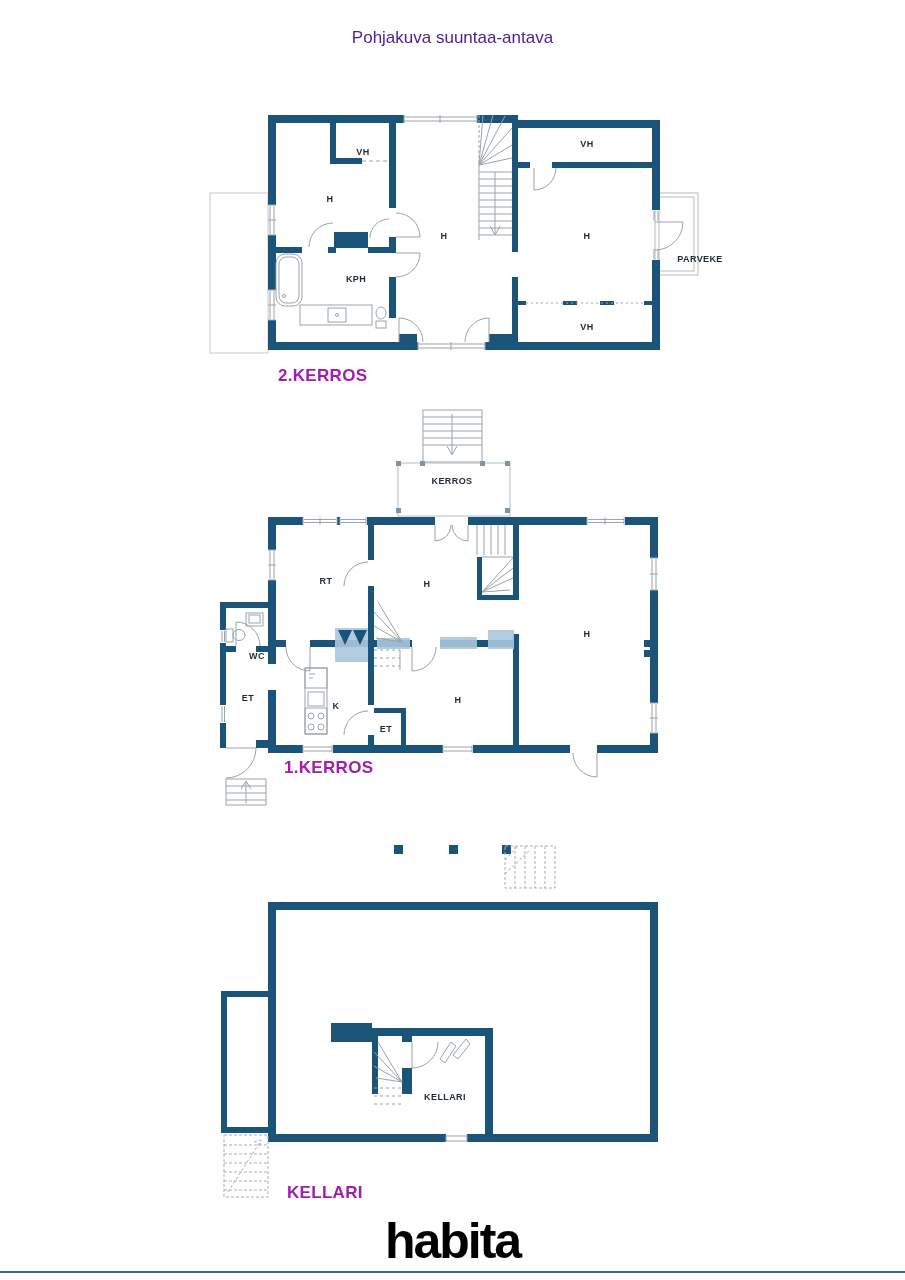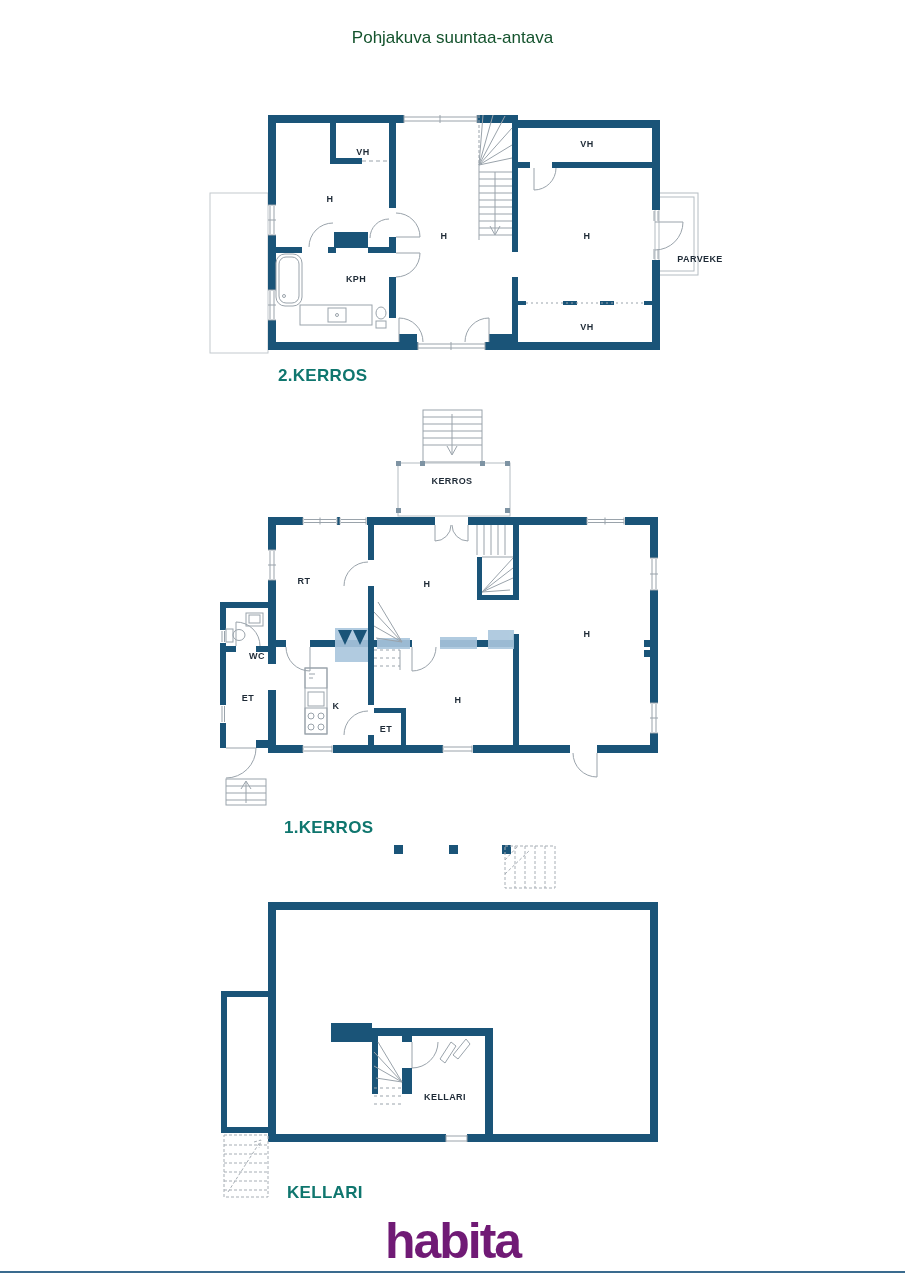--- a/index.html
+++ b/index.html
@@ -1,25 +1,25 @@
 <!DOCTYPE html>
 <html><head>
 <meta charset="utf-8">
 <style>
   html,body{margin:0;padding:0;background:#ffffff;}
   .page{position:relative;width:905px;height:1280px;background:#fff;overflow:hidden;
         font-family:"Liberation Sans",sans-serif;}
   .plan{position:absolute;}
   .room-lbl{position:absolute;transform:translate(-50%,-50%);font-weight:700;font-size:9px;
             color:#1e2a36;letter-spacing:.4px;white-space:nowrap;text-align:center;}
-  .floor-lbl{position:absolute;font-weight:700;font-size:17px;color:#0f766e;letter-spacing:.3px;}
+  .floor-lbl{position:absolute;font-weight:700;font-size:17px;color:#a21caf;letter-spacing:.3px;}
   .page-title{position:absolute;top:28px;left:0;right:0;text-align:center;font-size:17px;
-              color:#14532d;font-weight:400;}
+              color:#4c1d95;font-weight:400;}
   .logo{position:absolute;top:1212px;left:0;right:0;text-align:center;font-size:50px;
-        font-weight:700;color:#701a75;letter-spacing:-2px;}
+        font-weight:700;color:#000000;letter-spacing:-2px;}
   .baseline{position:absolute;top:1271px;left:0;width:905px;height:2px;background:#3a6b8e;}
 </style>
 </head>
 <body>
 
 <div class="page">
 
   <div class="page-title">Pohjakuva suuntaa-antava</div>
 
   <svg class="plan" style="left:200px;top:100px" width="500" height="300" viewBox="0 0 500 300">
@@ -277,31 +277,31 @@
   <div class="room-lbl" style="left:363px;top:152px">VH</div>
   <div class="room-lbl" style="left:330px;top:199px">H</div>
   <div class="room-lbl" style="left:356px;top:279px">KPH</div>
   <div class="room-lbl" style="left:444px;top:236px">H</div>
   <div class="room-lbl" style="left:587px;top:144px">VH</div>
   <div class="room-lbl" style="left:587px;top:236px">H</div>
   <div class="room-lbl" style="left:587px;top:327px">VH</div>
   <div class="room-lbl" style="left:700px;top:259px">PARVEKE</div>
 
   <div class="room-lbl" style="left:452px;top:481px">KERROS</div>
-  <div class="room-lbl" style="left:304px;top:581px">RT</div>
+  <div class="room-lbl" style="left:326px;top:581px">RT</div>
   <div class="room-lbl" style="left:427px;top:584px">H</div>
   <div class="room-lbl" style="left:587px;top:634px">H</div>
   <div class="room-lbl" style="left:257px;top:656px">WC</div>
   <div class="room-lbl" style="left:248px;top:698px">ET</div>
   <div class="room-lbl" style="left:336px;top:706px">K</div>
   <div class="room-lbl" style="left:386px;top:729px">ET</div>
   <div class="room-lbl" style="left:458px;top:700px">H</div>
 
   <div class="room-lbl" style="left:445px;top:1097px">KELLARI</div>
 
   <div class="floor-lbl" style="left:278px;top:366px">2.KERROS</div>
-  <div class="floor-lbl" style="left:284px;top:818px">1.KERROS</div>
+  <div class="floor-lbl" style="left:284px;top:758px">1.KERROS</div>
   <div class="floor-lbl" style="left:287px;top:1183px">KELLARI</div>
 
   <div class="logo">habita</div>
   <div class="baseline"></div>
 
 </div>
 
 </body></html>

